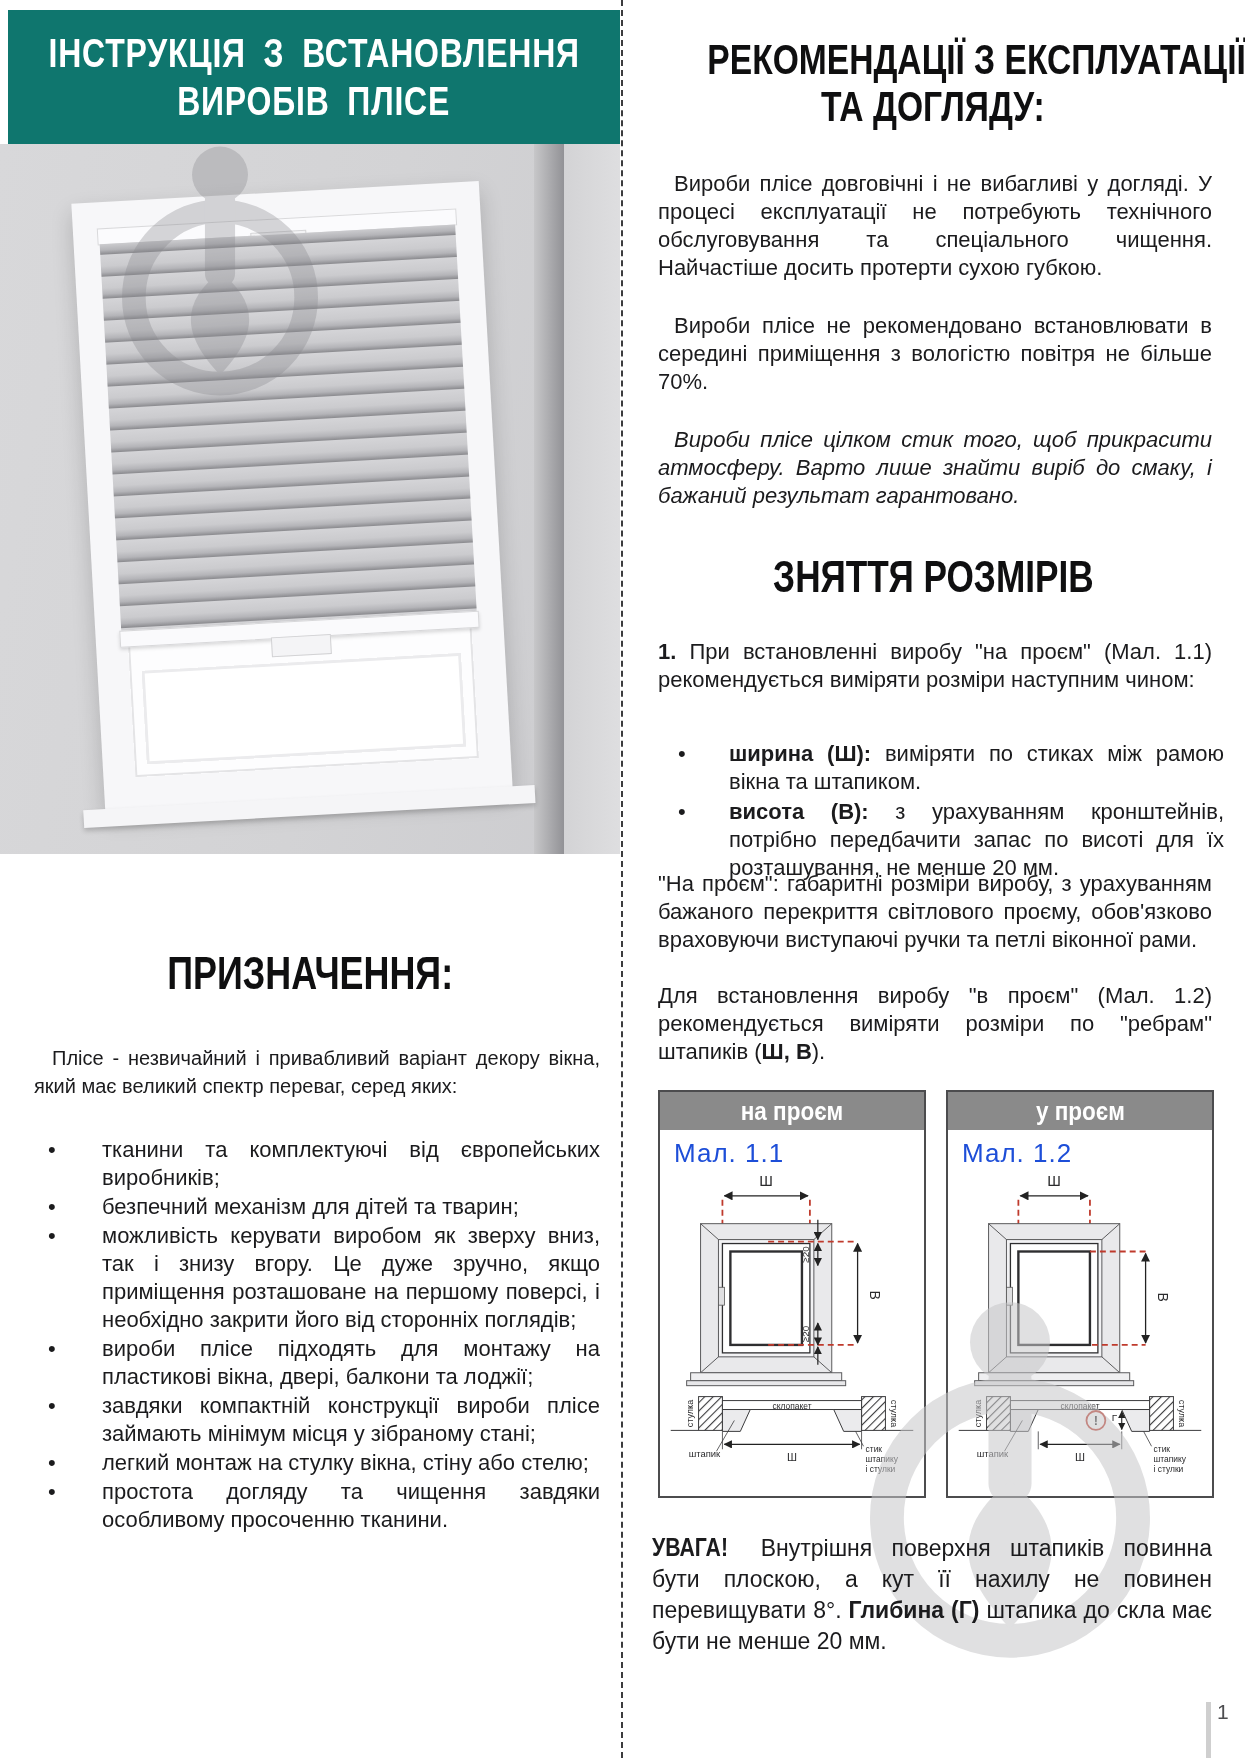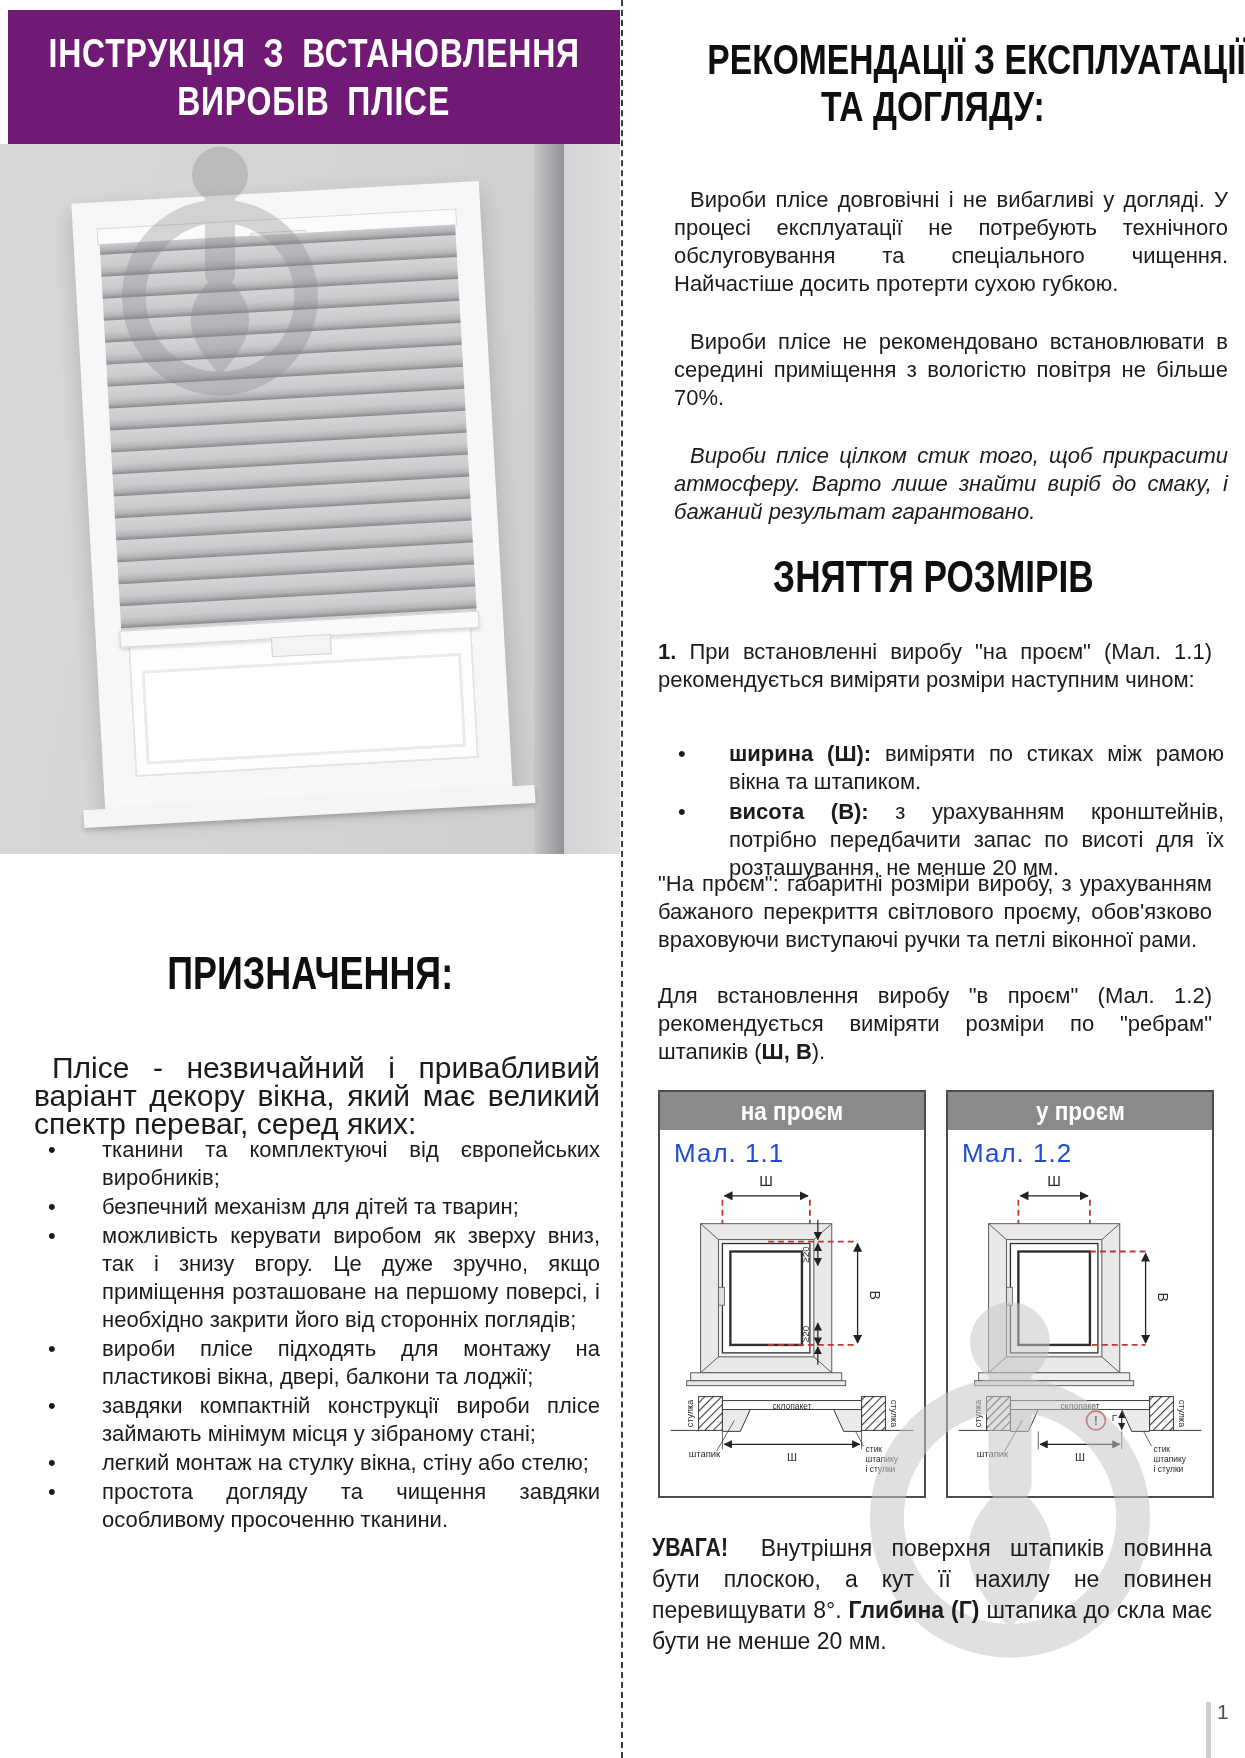--- a/index.html
+++ b/index.html
@@ -3,21 +3,21 @@
 <meta charset="utf-8">
 <style>
   html,body { margin:0; padding:0; background:#ffffff; }
   body { width:1245px; height:1758px; font-family:"Liberation Sans", sans-serif; color:#1b1b1d; }
   .page { position:relative; width:1245px; height:1758px; overflow:hidden; background:#fff; }
 
   
   .divider { position:absolute; left:621px; top:0; height:1758px; width:0; border-left:2px dashed #3c3c3e; }
 
   
-  .header-block { position:absolute; left:8px; top:10px; width:612px; height:134px; background:#701a75;
+  .header-block { position:absolute; left:8px; top:10px; width:612px; height:134px; background:#0f766e;
                   display:flex; flex-direction:column; align-items:center; justify-content:center; }
   .header-line { text-align:center; color:#fff; font-weight:700; font-size:40px; line-height:48px; }
   .cond { display:inline-block; transform:scaleX(0.8); transform-origin:center; white-space:nowrap; }
   .header-line .cond { word-spacing:10px; letter-spacing:1px; }
 
   .photo { position:absolute; left:0; top:144px; width:620px; height:710px; overflow:hidden;
            background:linear-gradient(100deg,#d8d8da 0%,#d3d3d5 55%,#cccccf 100%); }
   .photo-corner-dark  { position:absolute; top:0; right:56px; width:30px; height:100%;
                         background:linear-gradient(90deg,#c7c7c9,#929296); }
   .photo-corner-light { position:absolute; top:0; right:0; width:56px; height:100%;
@@ -37,31 +37,31 @@
   .blind-tab-bottom { position:absolute; bottom:-18px; left:50%; width:58px; height:18px; margin-left:-29px;
                       background:#f4f4f6; border:1px solid #d2d2d4; }
   .glass-lower { position:absolute; left:44px; right:44px; top:470px; bottom:44px; background:#ffffff;
                  box-shadow:inset 0 0 0 3px #ebebed; }
   .win-sill { position:absolute; left:-22px; right:-22px; bottom:-16px; height:18px; background:#f5f5f7;
               box-shadow:0 3px 5px rgba(0,0,0,.2); }
   .wm-photo { position:absolute; left:100px; top:-6px; width:240px; height:280px; color:#85858a; opacity:.32; z-index:6; }
 
   .purpose-heading { position:absolute; left:0; top:946px; width:620px; text-align:center; }
   .purpose-heading .cond { font-weight:700; font-size:46px; transform:scaleX(0.78); color:#0f0f10; }
-  .purpose-intro { position:absolute; left:34px; top:1024px; width:566px; font-size:30px; line-height:28px;
+  .purpose-intro { position:absolute; left:34px; top:1024px; width:566px; font-size:20px; line-height:28px;
                    text-align:justify; text-indent:18px; }
   .purpose-list { position:absolute; left:34px; top:1136px; width:566px; list-style:none; margin:0; padding:0; }
   .purpose-list li { position:relative; padding-left:68px; font-size:22px; line-height:28px; text-align:justify; margin-bottom:1px; }
   .purpose-list li::before { content:"•"; position:absolute; left:14px; top:0; font-size:22px; }
 
   
   .care-heading { position:absolute; left:640px; top:36px; width:586px; text-align:center; }
   .care-heading .hline, .measure-heading .hline { display:block; }
   .care-heading .cond { font-weight:700; font-size:42px; line-height:47px; transform:scaleX(0.8); color:#0f0f10; }
-  .rp { position:absolute; left:658px; width:554px; font-size:22px; line-height:28px; text-align:justify; text-indent:16px; margin:16px; }
+  .rp { position:absolute; left:658px; width:554px; font-size:22px; line-height:28px; text-align:justify; text-indent:16px; margin:0; }
   .p1 { top:170px; }
   .p2 { top:312px; }
   .p3 { top:426px; font-style:italic; }
   .measure-heading { position:absolute; left:640px; top:552px; width:586px; text-align:center; }
   .measure-heading .cond { font-weight:700; font-size:44px; transform:scaleX(0.8); color:#0f0f10; }
   .step1 { position:absolute; left:658px; top:638px; width:554px; font-size:22px; line-height:28px; text-align:justify; margin:0; }
   .mlist { position:absolute; left:658px; top:728px; width:554px; list-style:none; margin:12px; padding:0; }
   .mlist li { position:relative; padding-left:59px; font-size:22px; line-height:28px; text-align:justify; margin-bottom:2px; }
   .mlist li::before { content:"•"; position:absolute; left:8px; top:0; font-size:22px; }
   .na-proem { position:absolute; left:658px; top:870px; width:554px; font-size:22px; line-height:28px; text-align:justify; margin:0; }

